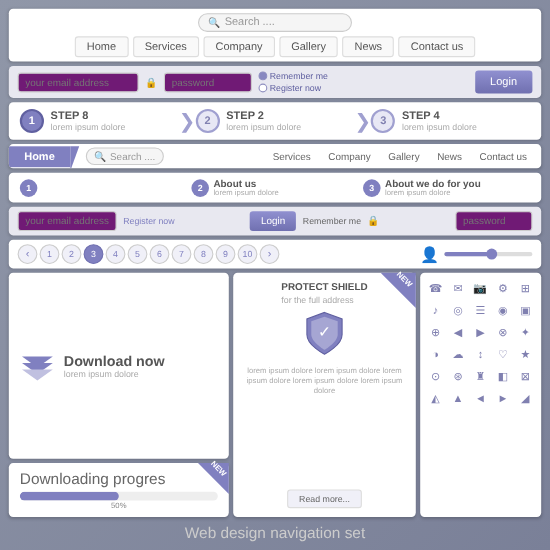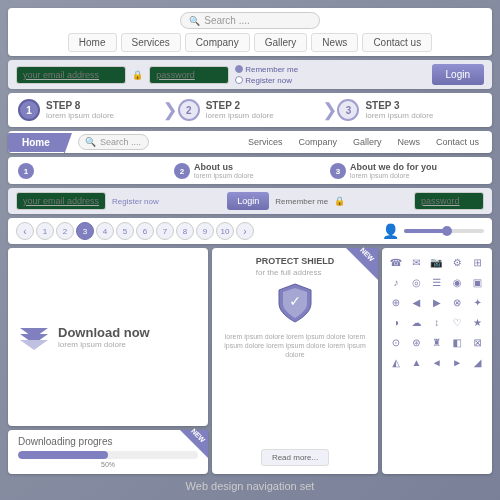--- a/index.html
+++ b/index.html
@@ -74,23 +74,22 @@
       align-items: center;
       gap: 6px;
       box-shadow: 0 1px 3px rgba(0,0,0,0.15);
     }
     .input-field {
       border: 1px solid #ccc;
       border-radius: 3px;
       padding: 3px 6px;
       font-size: 9px;
       color: #aaa;
-      background: #14532d;
+      background: #701a75;
       width: 110px;
-      text-decoration: underline;
     }
     .lock-icon { font-size: 9px; color: #777; }
     .remember-section {
       display: flex;
       flex-direction: column;
       font-size: 8px;
       color: #6060a0;
       gap: 2px;
     }
     .remember-item { display: flex; align-items: center; gap: 2px; }
@@ -353,21 +352,21 @@
     .download-sub { font-size: 8px; color: #aaa; }
 
     
     .progress-card {
       background: white;
       border-radius: 4px;
       padding: 6px 10px;
       box-shadow: 0 1px 3px rgba(0,0,0,0.2);
       position: relative;
     }
-    .progress-label { font-size: 10px; color: #666; margin-bottom: 4px; }
+    .progress-label { font-size: 14px; color: #666; margin-bottom: 4px; }
     .progress-track {
       width: 100%;
       height: 8px;
       background: #eee;
       border-radius: 4px;
       overflow: hidden;
     }
     .progress-fill {
       width: 50%;
       height: 100%;
@@ -463,21 +462,21 @@
       display: flex;
       align-items: center;
       justify-content: center;
       font-size: 10px;
       color: #8080b0;
       cursor: pointer;
     }
 
     
     .footer-text {
-      font-size: 11px;
+      font-size: 14px;
       color: #ccc;
       text-align: left;
       margin-top: 2px;
     }
 
   </style>
 </head>
 <body>
 
 <div class="main-container">
@@ -529,21 +528,21 @@
       <div class="step-num">2</div>
       <div>
         <div class="step-text">STEP 2</div>
         <div class="step-sub">lorem ipsum dolore</div>
       </div>
     </div>
     <div class="step-arrow">❯</div>
     <div class="step-item">
       <div class="step-num">3</div>
       <div>
-        <div class="step-text">STEP 3</div>
+        <div class="step-text">STEP 4</div>
         <div class="step-sub">lorem ipsum dolore</div>
       </div>
     </div>
   </div>
 
   <div class="nav-bar-2">
     <div class="nav-bar-2-top">
       <div class="nav-home-tab">Home</div>
       <div class="nav-bar-2-search">
         <span>🔍</span>

